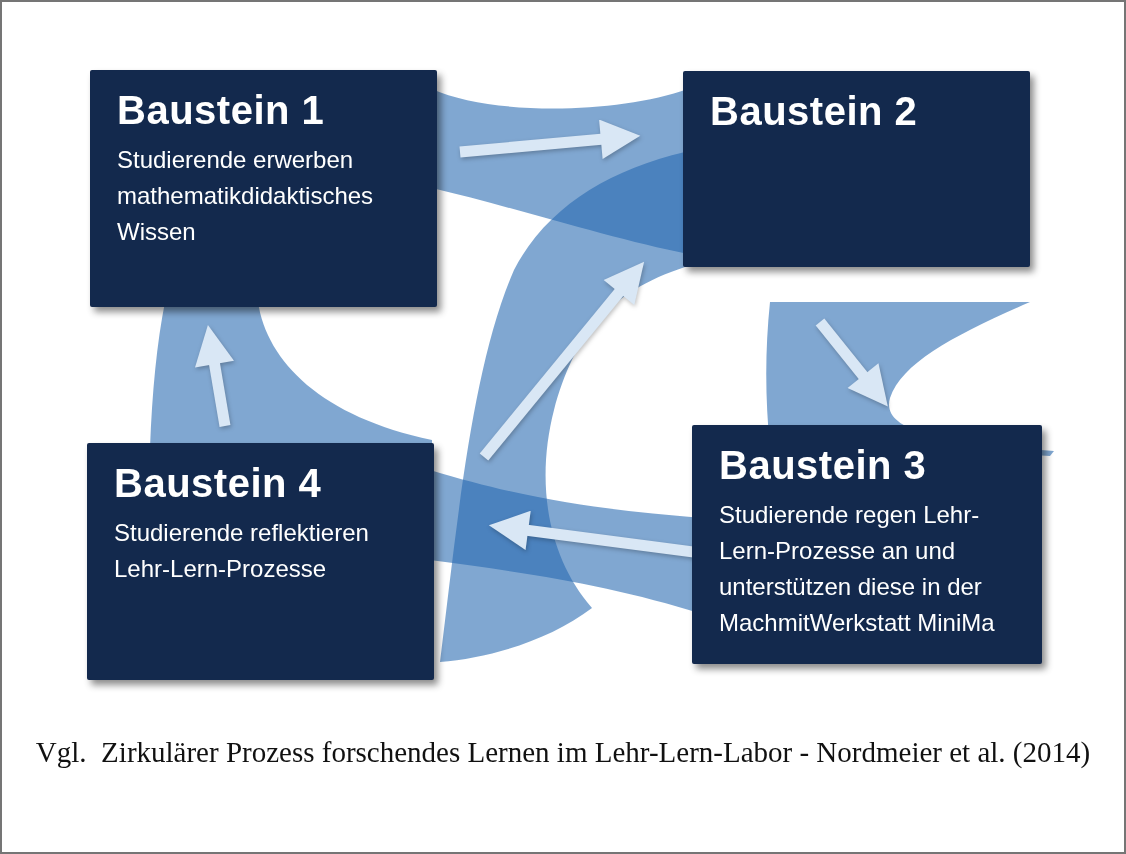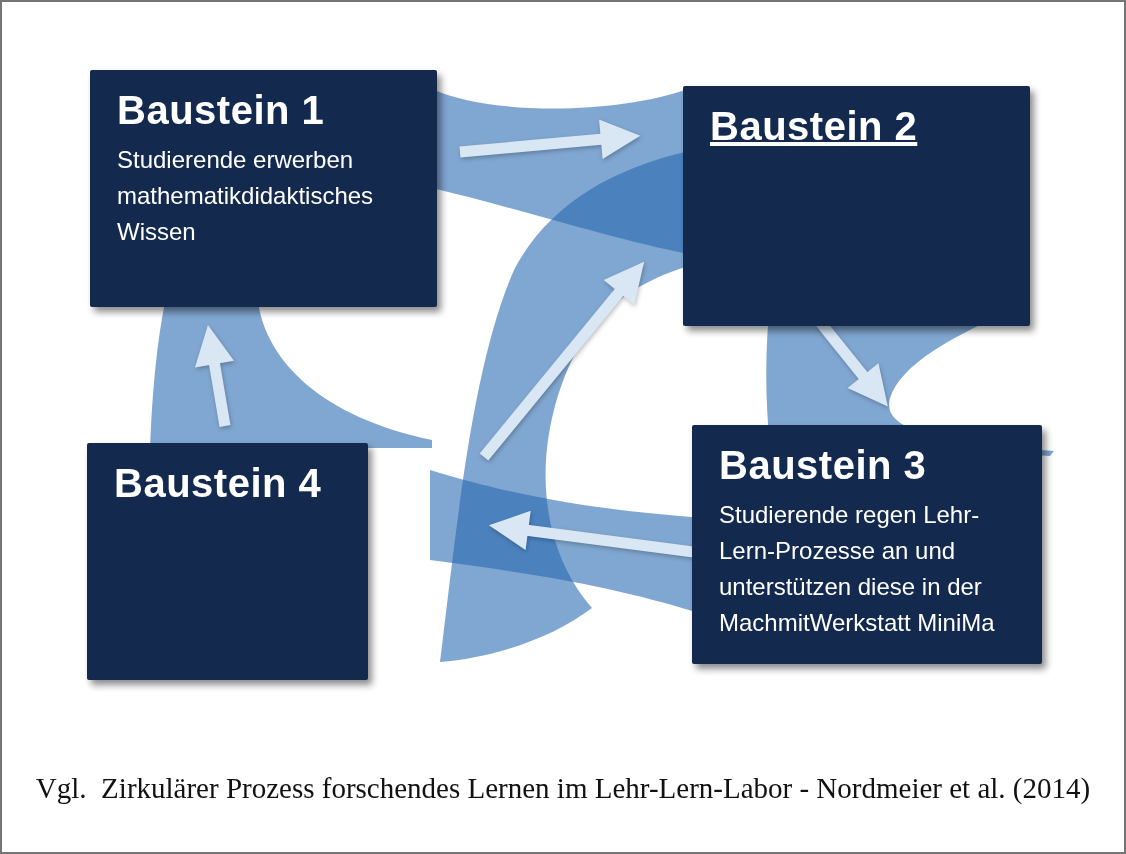--- a/index.html
+++ b/index.html
@@ -35,33 +35,33 @@
     line-height: 1.1;
   }
   .box-body {
     margin: 0;
     font-size: 24px;
     line-height: 36px;
     white-space: pre-line;
     font-weight: 400;
   }
   #box1 { left: 88px;  top: 68px;  width: 347px; height: 237px; }
-  #box2 { left: 681px; top: 84px;  width: 347px; height: 240px; text-decoration: underline; }
+  #box2 { left: 681px; top: 69px;  width: 347px; height: 196px; }
   #box3 { left: 690px; top: 423px; width: 350px; height: 239px; }
-  #box4 { left: 85px;  top: 441px; width: 281px; height: 237px; }
+  #box4 { left: 85px;  top: 441px; width: 347px; height: 237px; }
   .caption {
     position: absolute;
     left: 0; right: 0; top: 730px;
     text-align: center;
     color: var(--caption, #111111);
     font-family: "Liberation Serif", serif;
     font-size: 29px;
     line-height: 41px;
   }
-  .caption-line { white-space: pre-wrap; margin-top: 36px; }
+  .caption-line { white-space: pre-wrap; }
 </style>
 </head>
 <body>
 
 <div class="frame">
 
   <svg class="flow" viewBox="0 0 1126 854" aria-hidden="true">
     <defs>
       <marker id="head" viewBox="0 0 10 10" refX="0.8" refY="5" markerWidth="4.2" markerHeight="3.6" orient="auto">
         <path class="arrowhead" d="M 0 0 L 10 5 L 0 10 Z"></path>
@@ -105,19 +105,21 @@
   <div class="box" id="box3">
     <h2 class="box-title">Baustein 3</h2>
     <p class="box-body">Studierende regen Lehr-
 Lern-Prozesse an und
 unterstützen diese in der
 MachmitWerkstatt MiniMa</p>
   </div>
 
   <div class="box" id="box4">
     <h2 class="box-title">Baustein 4</h2>
+    <p class="box-body">Studierende reflektieren
+Lehr-Lern-Prozesse</p>
   </div>
 
   <div class="caption">
     <div class="caption-line">Vgl.  Zirkulärer Prozess forschendes Lernen im Lehr-Lern-Labor - Nordmeier et al. (2014)</div>
   </div>
 
 </div>
 
 </body></html>

